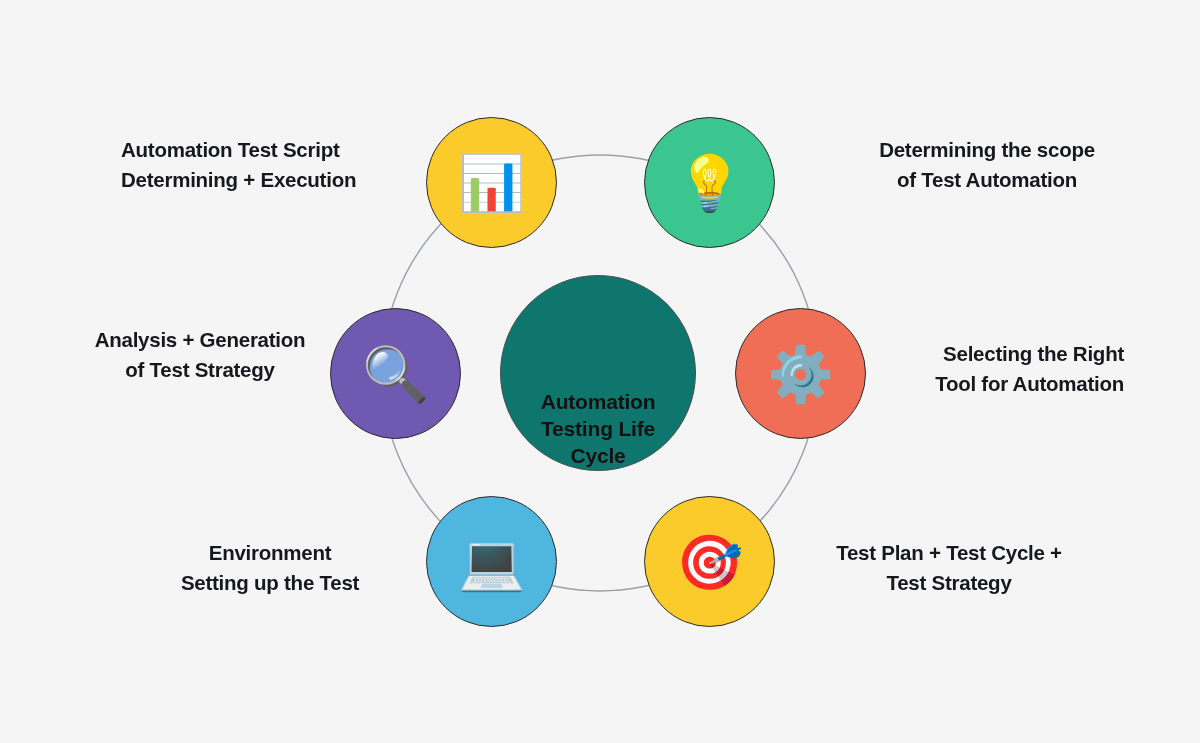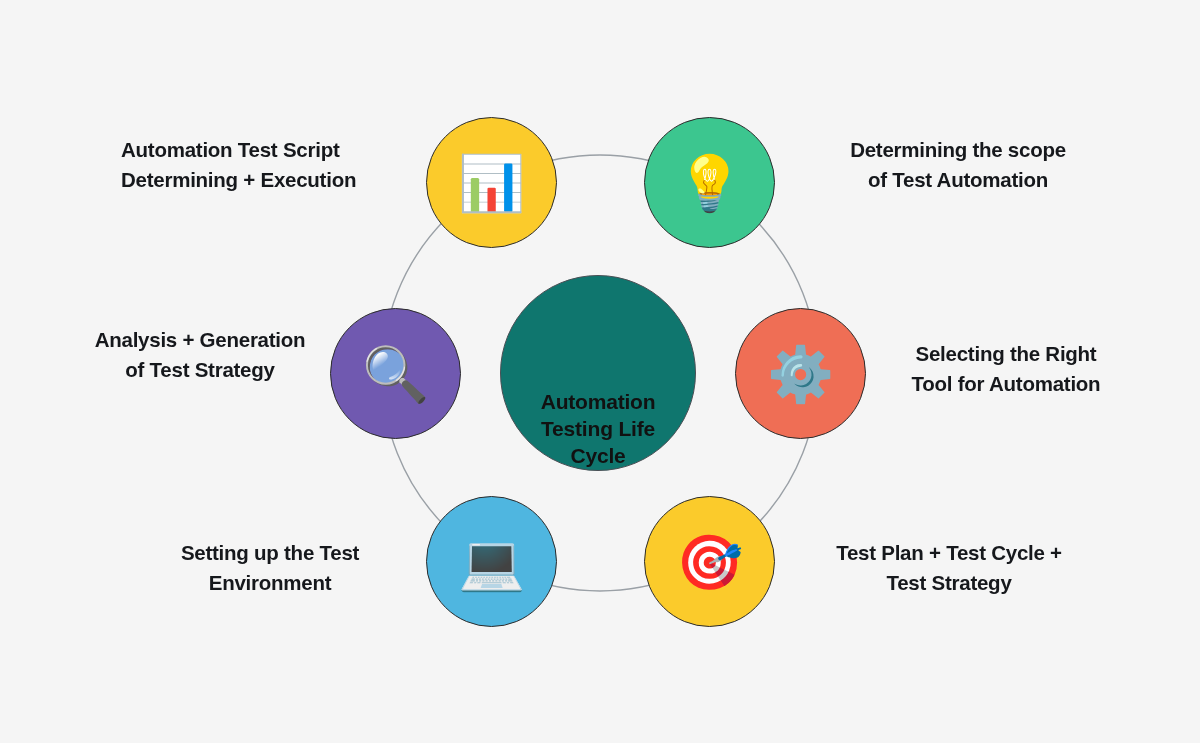--- a/index.html
+++ b/index.html
@@ -75,22 +75,22 @@
   
   .node-script   { left: 426px; top: 117px; width: 131px; height: 131px; background: #fbcb2b; }
   .node-scope    { left: 644px; top: 117px; width: 131px; height: 131px; background: #3cc68f; }
   .node-tool     { left: 735px; top: 308px; width: 131px; height: 131px; background: #ef6e55; }
   .node-plan     { left: 644px; top: 496px; width: 131px; height: 131px; background: #fbcb2b; }
   .node-env      { left: 426px; top: 496px; width: 131px; height: 131px; background: #4fb6e0; }
   .node-reports  { left: 330px; top: 308px; width: 131px; height: 131px; background: #7059b0; }
 
   
   .label-script  { left: 121px;  top: 135px; width: 280px; text-align: left; }
-  .label-scope   { left: 822px;  top: 135px; width: 272px; text-align: center; }
-  .label-tool    { left: 888px;  top: 339px; width: 236px; text-align: center; }
+  .label-scope   { left: 851px;  top: 135px; width: 272px; text-align: center; }
+  .label-tool    { left: 888px;  top: 339px; width: 236px; text-align: right; }
   .label-plan    { left: 803px;  top: 538px; width: 292px; text-align: center; }
   .label-env     { left: 152px;  top: 538px; width: 236px; text-align: center; }
   .label-reports { left: 72px;   top: 325px; width: 256px; text-align: center; }
 </style>
 </head>
 <body style="background: rgb(245, 245, 245);">
 
 <div id="diagram" style="background: rgb(245, 245, 245);">
 
   <svg class="ring-svg" viewBox="0 0 1200 743">
@@ -134,22 +134,22 @@
   </div>
   <div class="label label-plan">
     <div>Test Plan + Test Cycle +</div>
     <div>Test Strategy</div>
   </div>
 
   <div class="node node-env" style="background: rgb(79, 182, 224);">
     <span class="emoji">💻</span>
   </div>
   <div class="label label-env">
+    <div>Environment</div>
     <div>Setting up the Test</div>
-    <div>Environment</div>
   </div>
 
   <div class="node node-reports" style="background: rgb(112, 89, 176);">
     <span class="emoji">🔍</span>
   </div>
   <div class="label label-reports">
     <div>Analysis + Generation</div>
     <div>of Test Strategy</div>
   </div>
 

